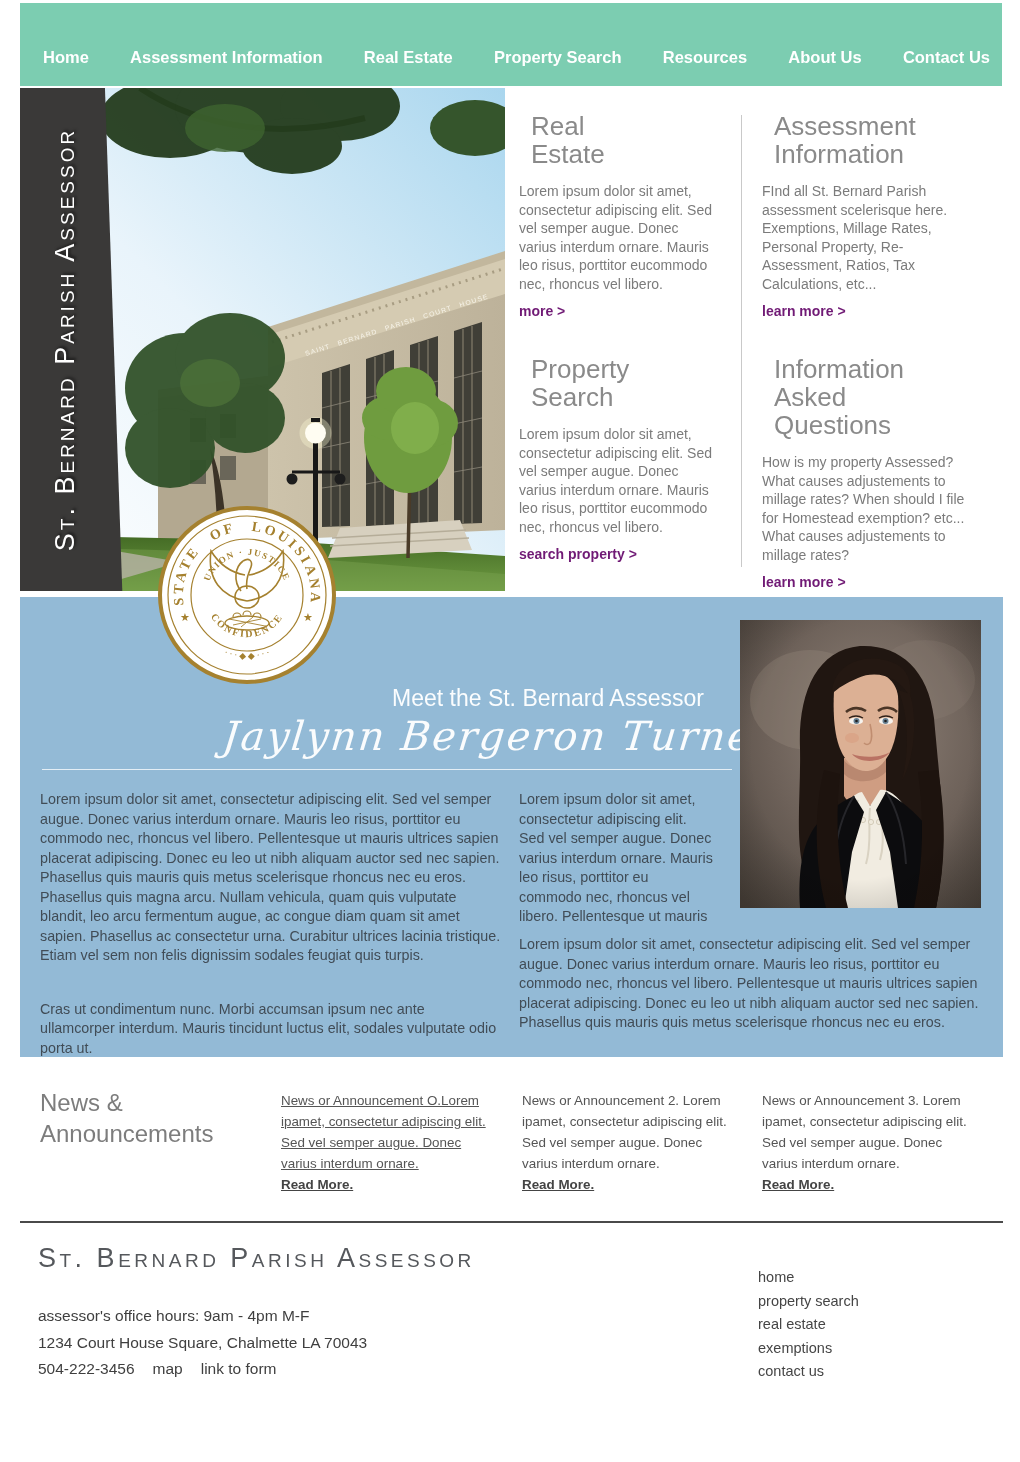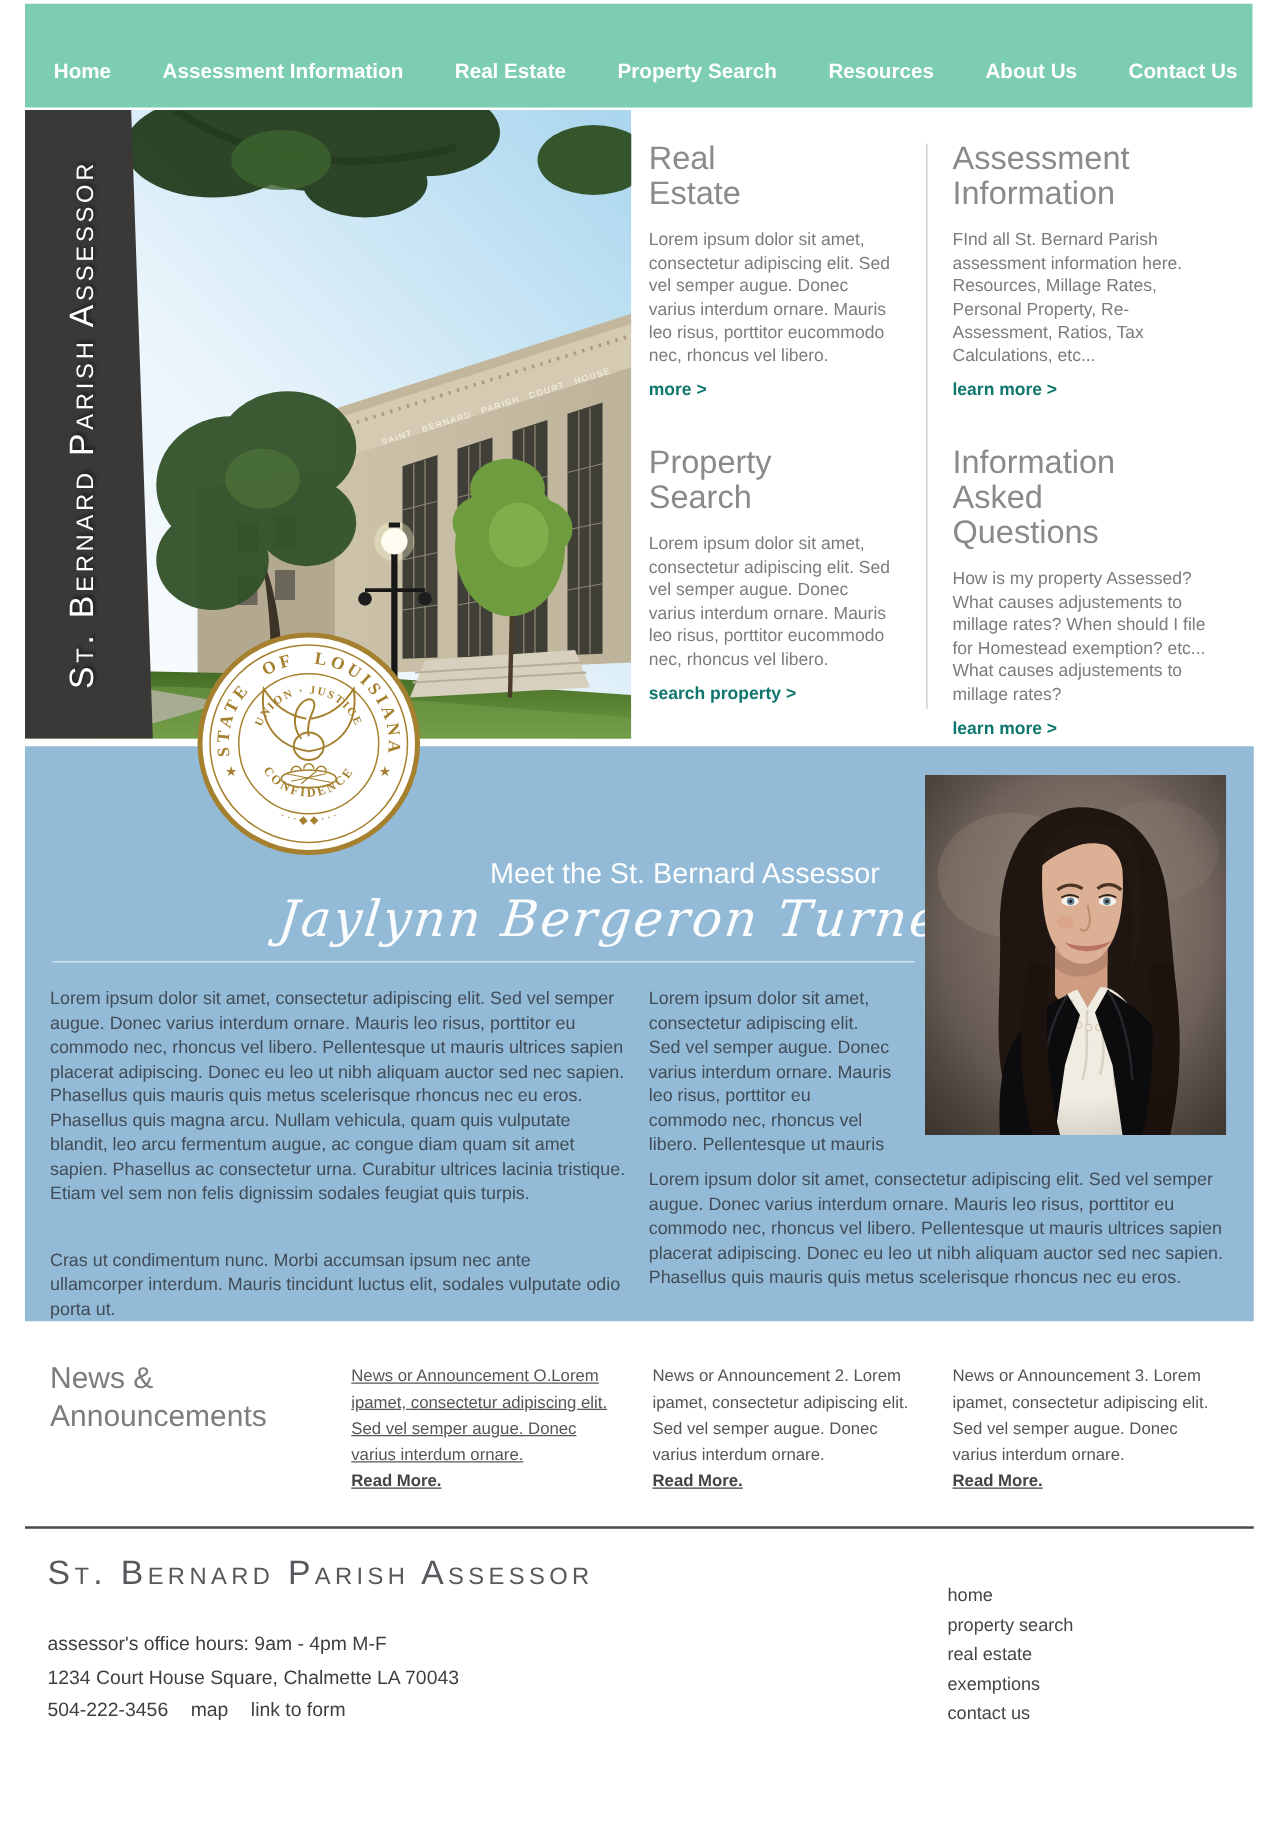--- a/index.html
+++ b/index.html
@@ -16,24 +16,24 @@
   .hero-photo{position:absolute;left:20px;top:88px;width:485px;height:503px;}
   .side-bar{position:absolute;left:20px;top:88px;width:124px;height:503px;background:#3A3938;
             clip-path:polygon(0 0,68.5% 0,82.5% 100%,0 100%);
             display:flex;align-items:center;justify-content:center;}
   .side-bar span{transform:rotate(-90deg) translateY(-16px);white-space:nowrap;color:#fff;
             font-variant:small-caps;font-size:27px;letter-spacing:3px;
             text-shadow:2px 2px 3px rgba(0,0,0,.55);}
 
   
   .block{position:absolute;width:196px;color:#7b7b7b;font-size:14px;line-height:18.5px;}
-  .block h2{margin:0 0 14px 0;font-size:26px;line-height:28px;font-weight:400;color:#8a8a8a;}
+  .block h2{margin:0 0 14px 12px;font-size:26px;line-height:28px;font-weight:400;color:#8a8a8a;}
   .block h2 span{display:block;}
   .block p{margin:0;}
-  .block .blk-link{display:inline-block;margin-top:9px;font-weight:bold;color:#0f766e;
+  .block .blk-link{display:inline-block;margin-top:9px;font-weight:bold;color:#701a75;
                    text-decoration:none;cursor:pointer;}
   .b1{left:519px;top:112px;} .b2{left:762px;top:112px;}
   .b3{left:519px;top:355px;} .b4{left:762px;top:355px;width:206px;}
   .vdivider{position:absolute;left:741px;top:115px;width:1px;height:452px;background:#c9c9c9;}
 
   
   .blue{position:absolute;left:20px;top:597px;width:983px;height:460px;background:#93BAD6;}
   .kicker{position:absolute;left:372px;top:88px;color:#fbfdfe;font-size:23px;}
   .signature{position:absolute;left:203px;top:116px;color:rgba(255,255,255,.95);
              font-family:"DejaVu Serif",serif;font-style:italic;font-size:40px;
@@ -199,21 +199,21 @@
         <span>Estate</span>
     </h2>
     <p>Lorem ipsum dolor sit amet, consectetur adipiscing elit. Sed vel semper augue. Donec varius interdum ornare. Mauris leo risus, porttitor eucommodo nec, rhoncus vel libero.</p>
     <a class="blk-link">more &gt;</a>
   </div>
   <div class="block b2">
     <h2>
       <span>Assessment</span>
         <span>Information</span>
     </h2>
-    <p>FInd all St. Bernard Parish assessment information here. Resources, Millage Rates, Personal Property, Re-Assessment, Ratios, Tax Calculations, etc...</p>
+    <p>FInd all St. Bernard Parish assessment scelerisque here. Exemptions, Millage Rates, Personal Property, Re-Assessment, Ratios, Tax Calculations, etc...</p>
     <a class="blk-link">learn more &gt;</a>
   </div>
   <div class="block b3">
     <h2>
       <span>Property</span>
         <span>Search</span>
     </h2>
     <p>Lorem ipsum dolor sit amet, consectetur adipiscing elit. Sed vel semper augue. Donec varius interdum ornare. Mauris leo risus, porttitor eucommodo nec, rhoncus vel libero.</p>
     <a class="blk-link">search property &gt;</a>
   </div>

